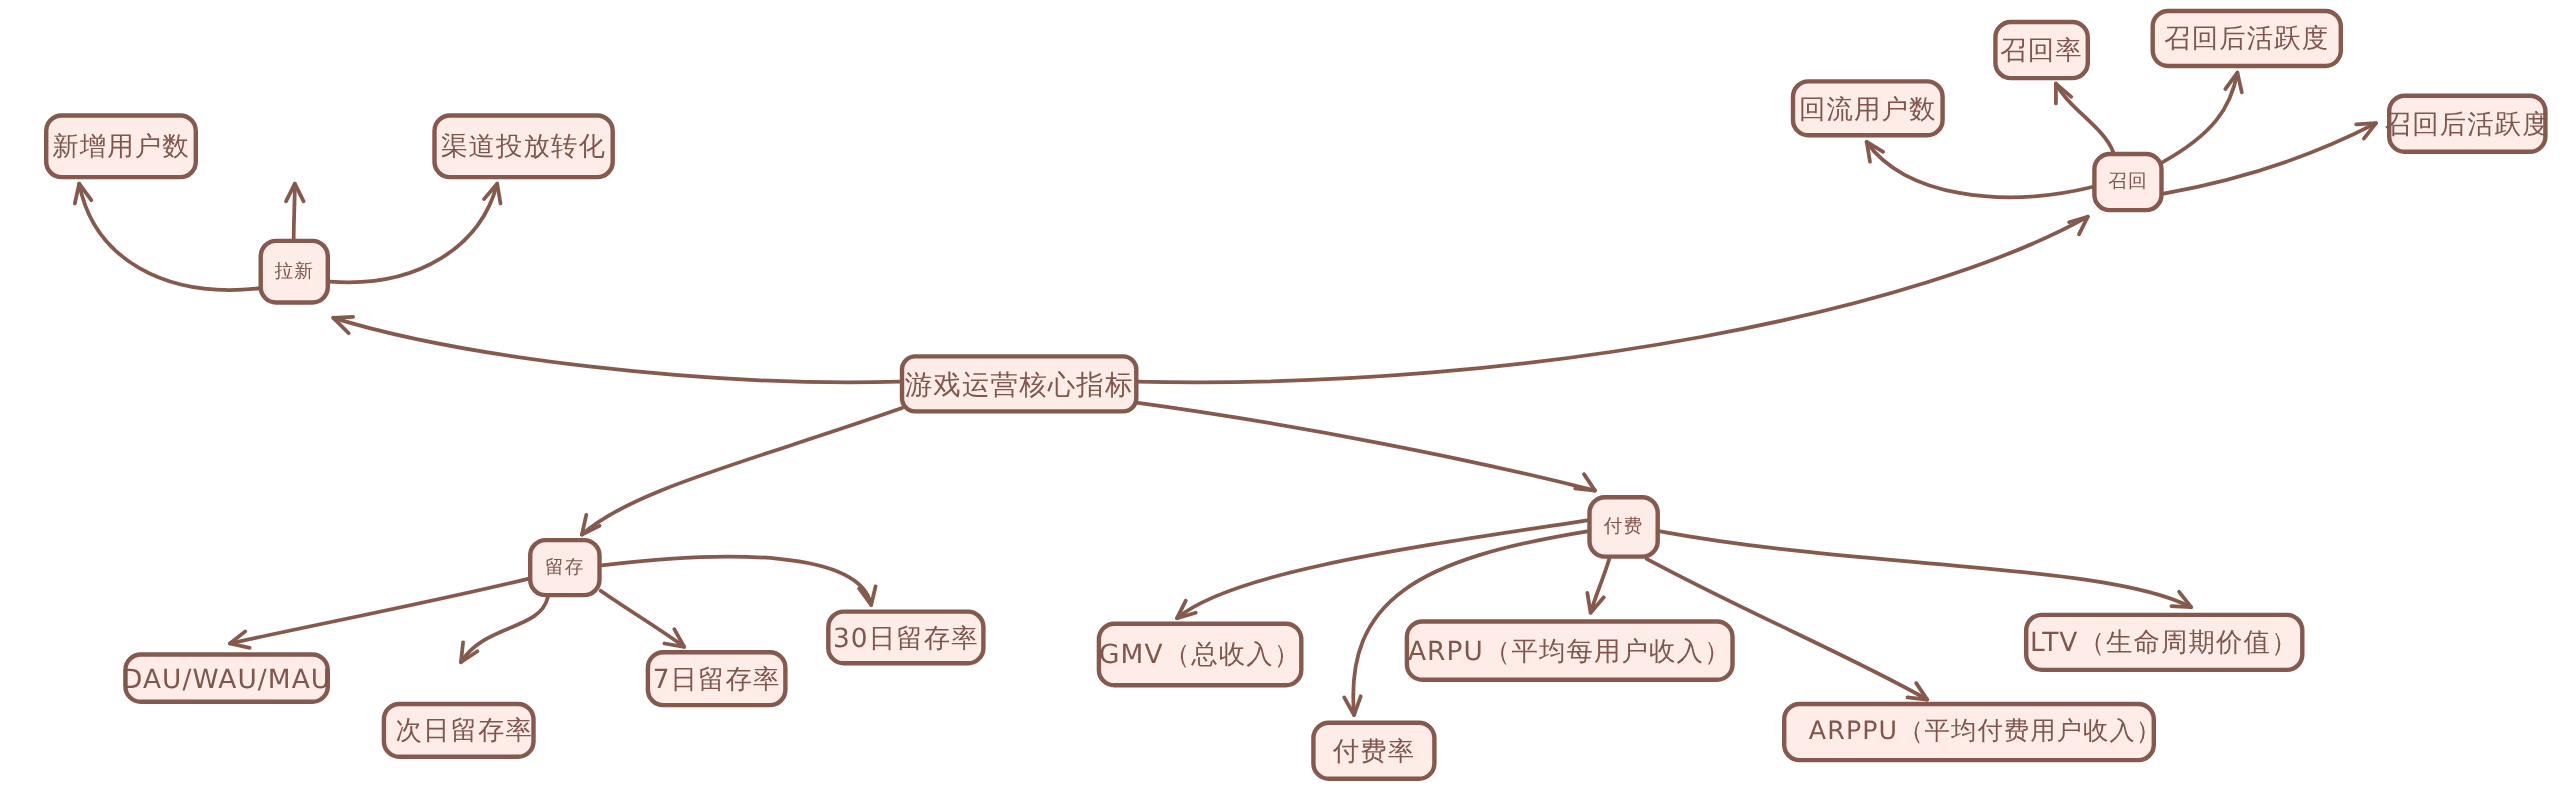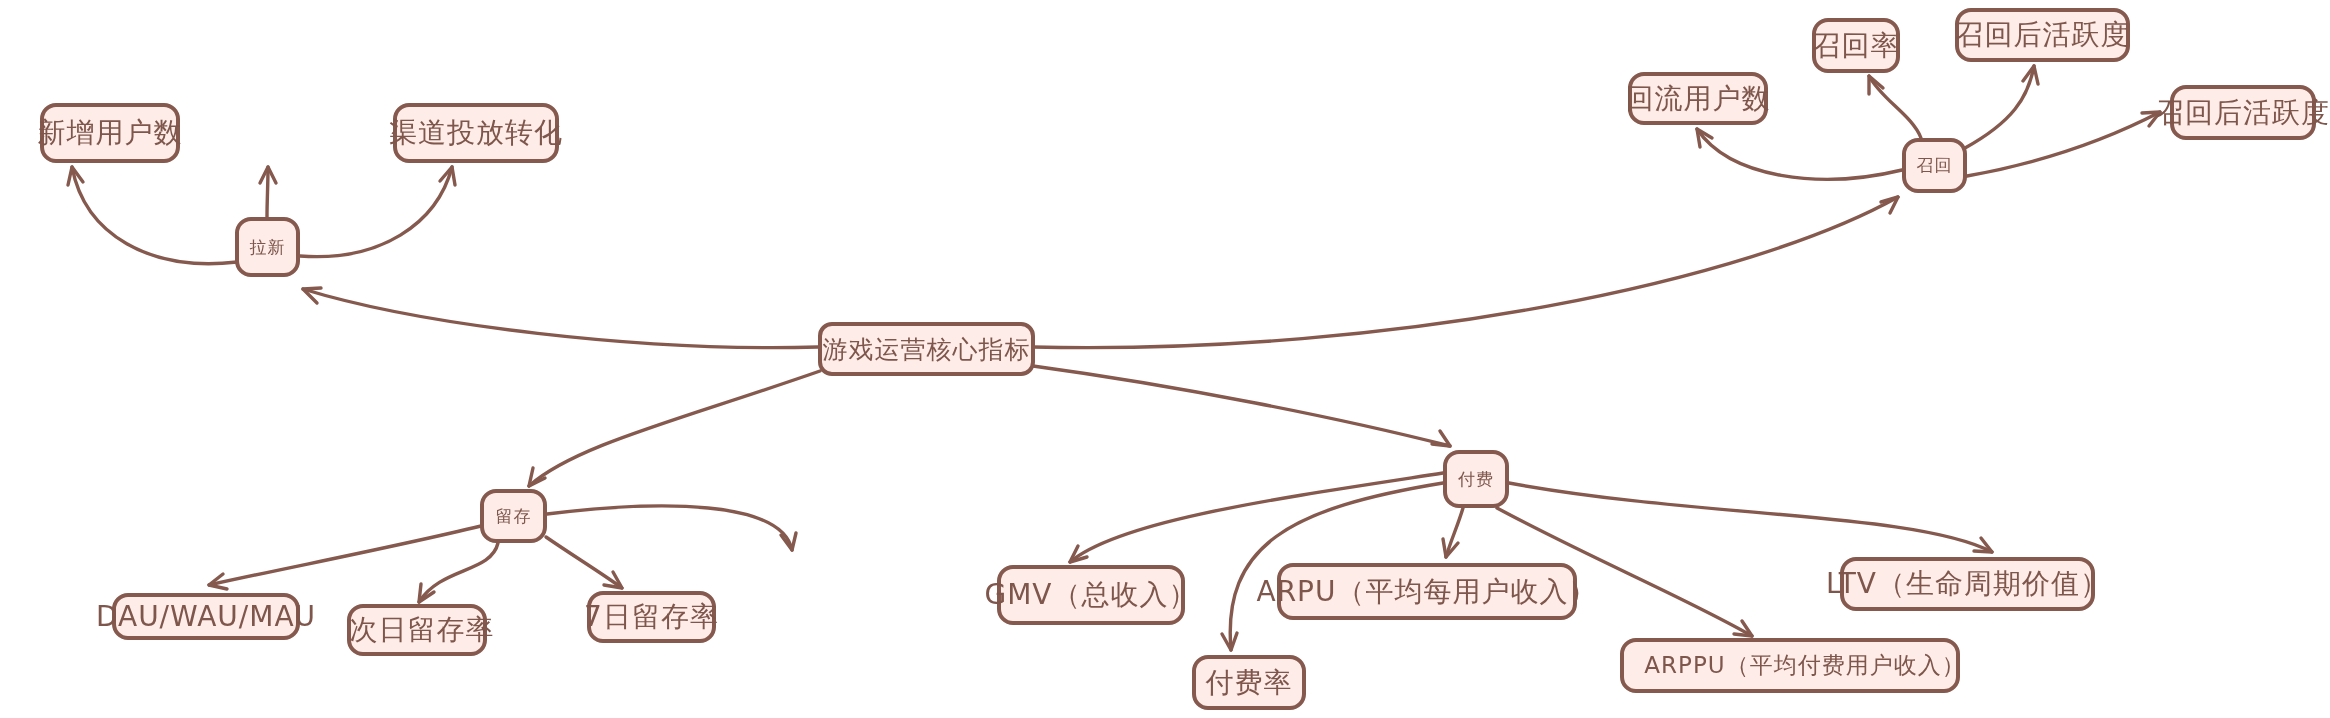--- a/index.html
+++ b/index.html
@@ -25,21 +25,21 @@
     stroke-linejoin:round;
   }
   .node{
     position:absolute;
     display:flex;align-items:center;justify-content:center;
     box-sizing:border-box;
     background:var(--fill);
     border:4px solid var(--stroke);
     border-radius:16px;
     color:var(--text);
-    font-size:28px;
+    font-size:24px;
     letter-spacing:1px;
     line-height:1;
     white-space:nowrap;
     padding:0 6px;
   }
   .node.root{font-size:25px;border-radius:14px;}
   .node.small{font-size:17px;}
 </style>
 </head>
 <body>
@@ -135,22 +135,23 @@
   </svg>
 
   <div class="node root" style="left:818px;top:322px;width:217px;height:54px;">游戏运营核心指标</div>
 
   <div class="node small" style="left:235px;top:217px;width:65px;height:60px;">拉新</div>
   <div class="node" style="left:12px;top:103px;width:140px;height:60px;margin-left:28px;">新增用户数</div>
   <div class="node" style="left:393px;top:103px;width:166px;height:60px;">渠道投放转化</div>
 
   <div class="node small" style="left:480px;top:489px;width:67px;height:54px;">留存</div>
   <div class="node" style="left:112px;top:593px;width:188px;height:47px;">DAU/WAU/MAU</div>
-  <div class="node" style="left:347px;top:604px;width:140px;height:52px;padding-left:16px;">次日留存率</div>
+  <div class="node" style="left:347px;top:638px;width:140px;height:52px;padding-left:16px;">次日留存率</div>
   <div class="node" style="left:587px;top:591px;width:129px;height:52px;">7日留存率</div>
+  <div class="node" style="left:751px;top:554px;width:145px;height:51px;">30日留存率</div>
 
   <div class="node small" style="left:1443px;top:450px;width:66px;height:58px;">付费</div>
   <div class="node" style="left:997px;top:565px;width:188px;height:60px;">GMV（总收入）</div>
   <div class="node" style="left:1192px;top:655px;width:114px;height:55px;">付费率</div>
   <div class="node" style="left:1277px;top:563px;width:300px;height:57px;">ARPU（平均每用户收入）</div>
   <div class="node" style="left:1620px;top:638px;width:340px;height:55px;font-size:23px;padding-left:36px;">ARPPU（平均付费用户收入）</div>
   <div class="node" style="left:1840px;top:557px;width:255px;height:54px;">LTV（生命周期价值）</div>
 
   <div class="node small" style="left:1902px;top:138px;width:65px;height:55px;">召回</div>
   <div class="node" style="left:1628px;top:72px;width:140px;height:53px;">回流用户数</div>

